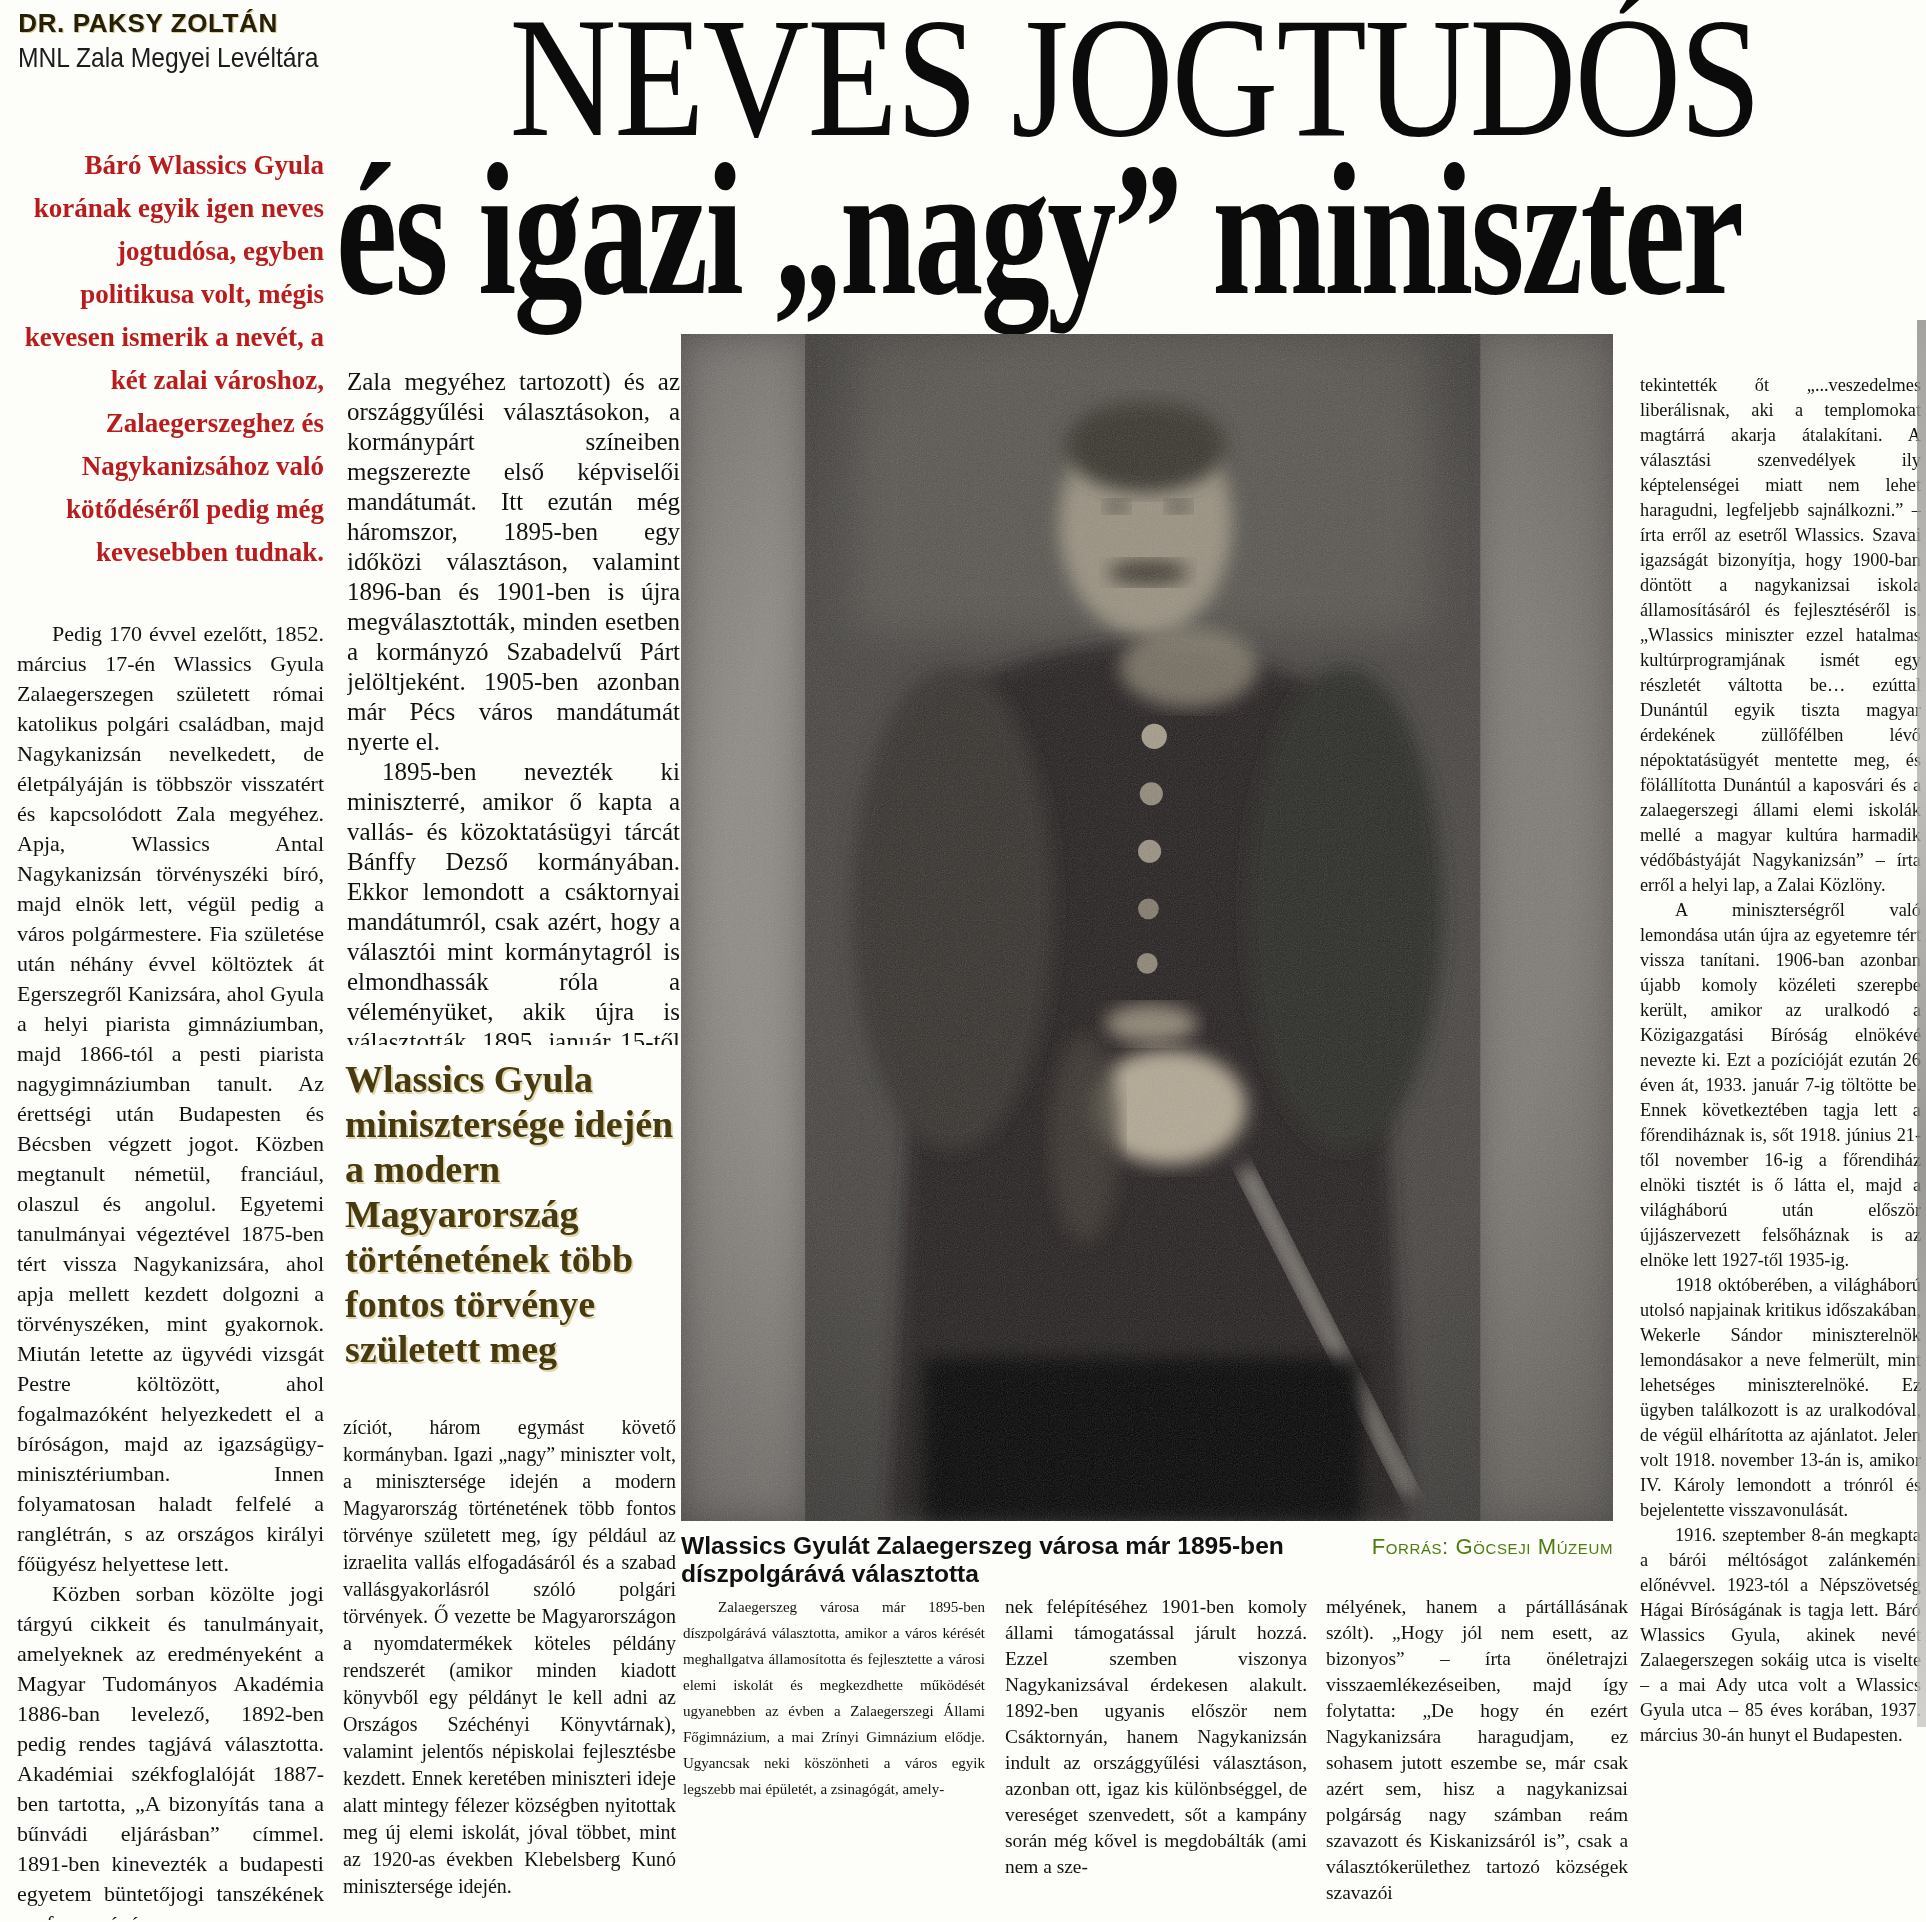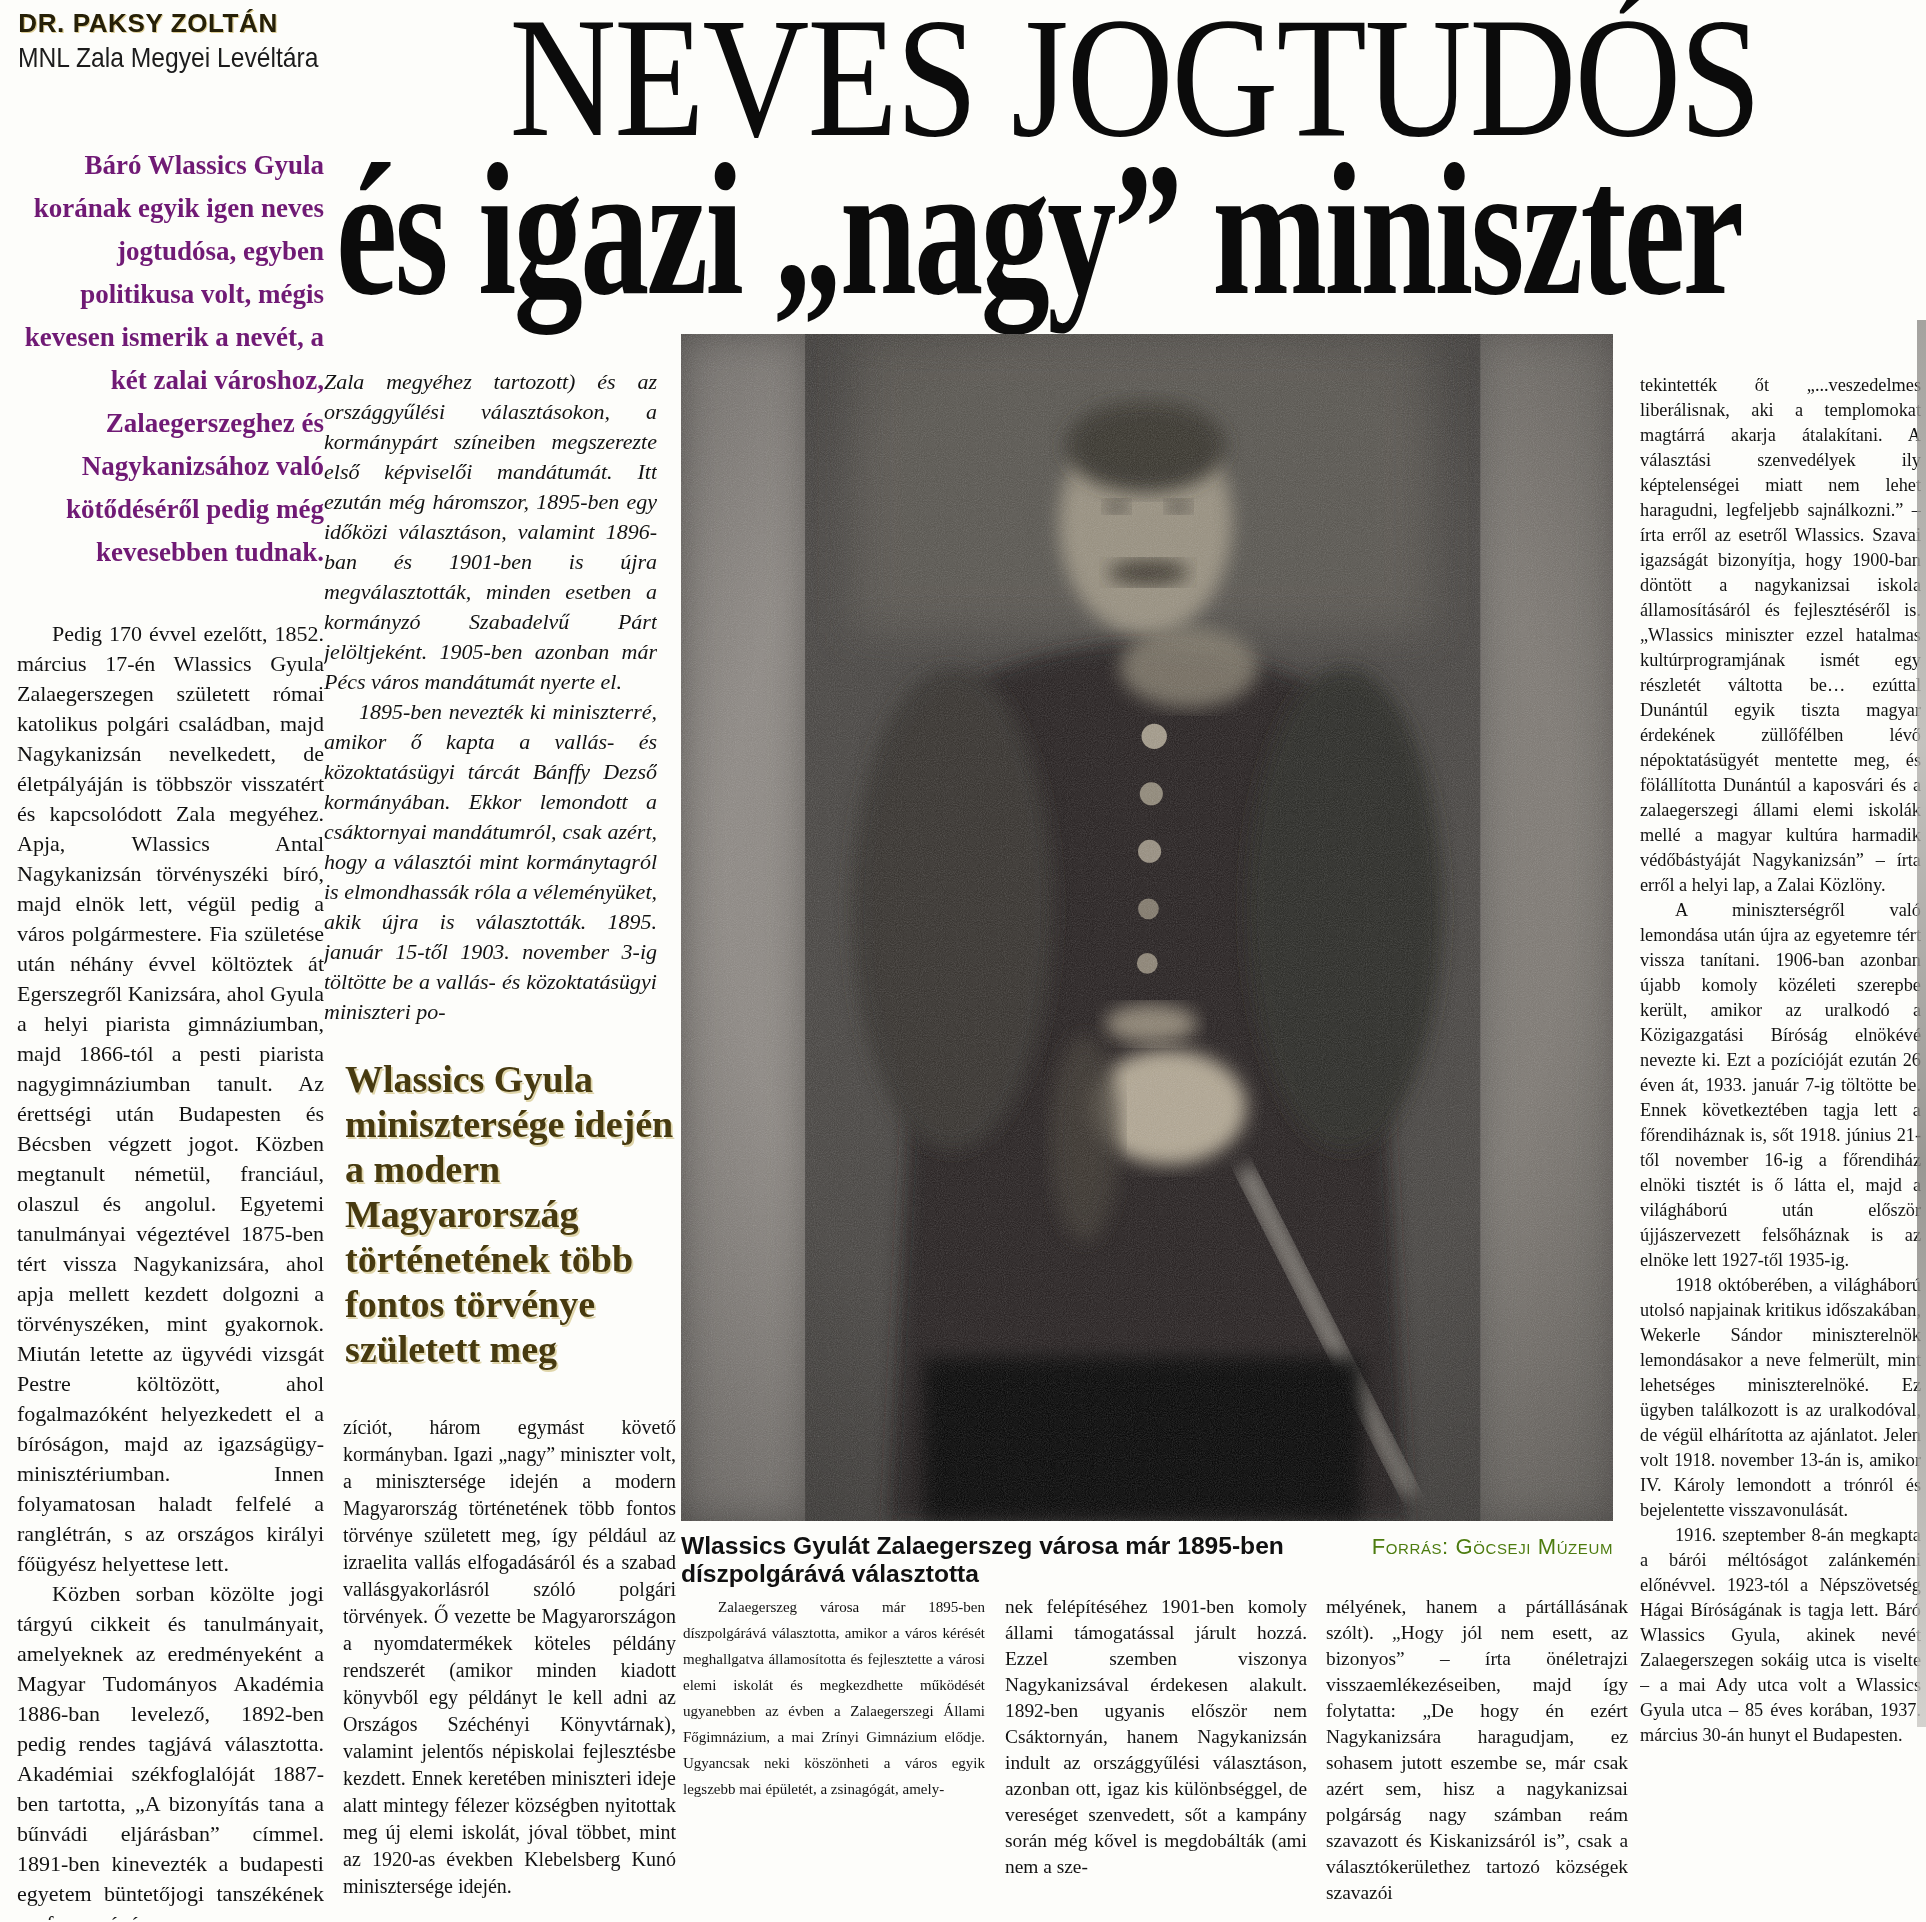--- a/index.html
+++ b/index.html
@@ -24,30 +24,30 @@
     transform:scaleX(.86);transform-origin:center;letter-spacing:-2.3px;
   }
   .headline-2{
     position:absolute;left:336px;top:121px;margin:0;
     font-size:189px;font-weight:bold;color:#0b0b0b;white-space:nowrap;
     transform:scaleX(.73);transform-origin:left center;letter-spacing:-3.4px;
   }
   
   .lead{
     position:absolute;left:17px;top:144px;width:307px;
-    font-weight:bold;font-size:27px;line-height:43px;text-align:right;color:#701a75;
+    font-weight:bold;font-size:27px;line-height:43px;text-align:right;color:#b91c1c;
   }
   
   .col p{margin:0;text-align:justify;}
   .col p.indent{text-indent:35px;}
   .col p.cont{text-indent:0;}
   .col-left{position:absolute;left:17px;top:619px;width:307px;height:1301px;
     font-size:22px;line-height:30px;overflow:hidden;}
-  .col-second-a{position:absolute;left:324px;top:367px;width:333px;height:678px;
-    font-size:22px;line-height:30px;overflow:hidden;font-style:italic;}
+  .col-second-a{position:absolute;left:347px;top:367px;width:333px;height:678px;
+    font-size:25px;line-height:30px;overflow:hidden;}
   .pull-quote{
     position:absolute;left:345px;top:1057px;width:331px;height:343px;overflow:hidden;
     font-size:38px;line-height:45px;font-weight:bold;color:#473a10;
     text-shadow:1.7px 1.7px 0 rgba(176,150,40,.38);text-align:left;
   }
   .col-second-b{position:absolute;left:343px;top:1414px;width:333px;height:503px;
     font-size:20px;line-height:27px;overflow:hidden;}
   .col-right{position:absolute;left:1640px;top:373px;width:281px;height:1554px;
     font-size:18.3px;line-height:25px;overflow:hidden;}
   .col-b1{position:absolute;left:683px;top:1594px;width:302px;height:327px;

